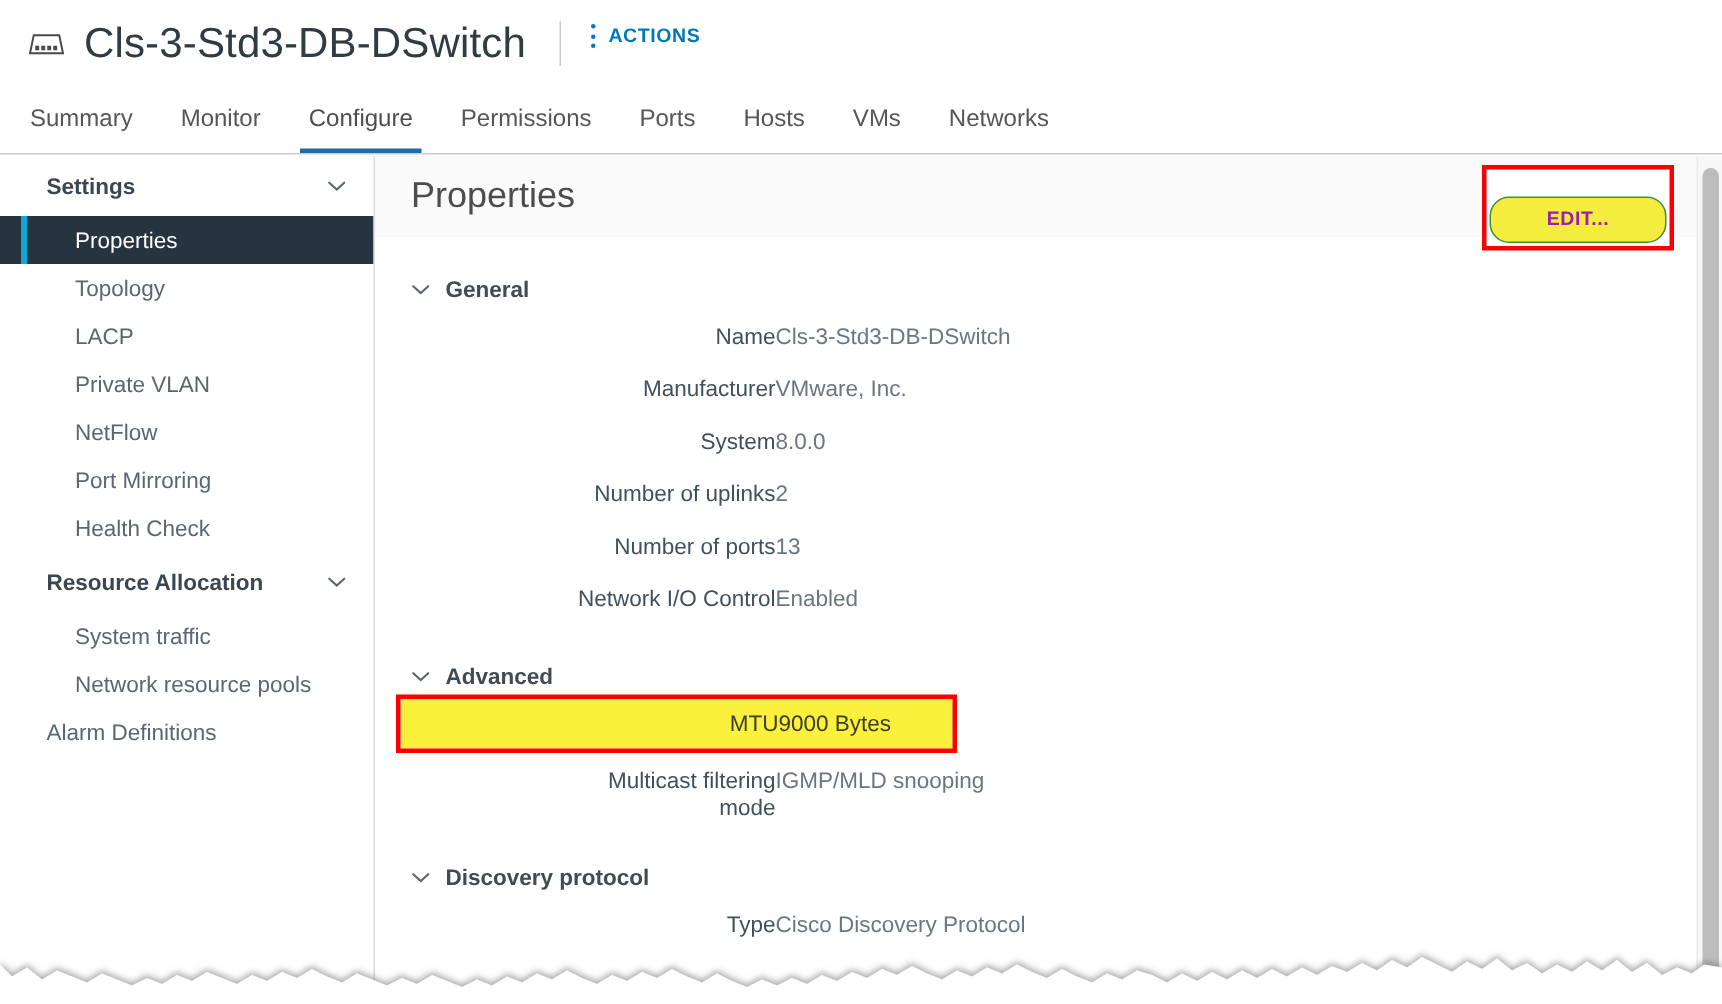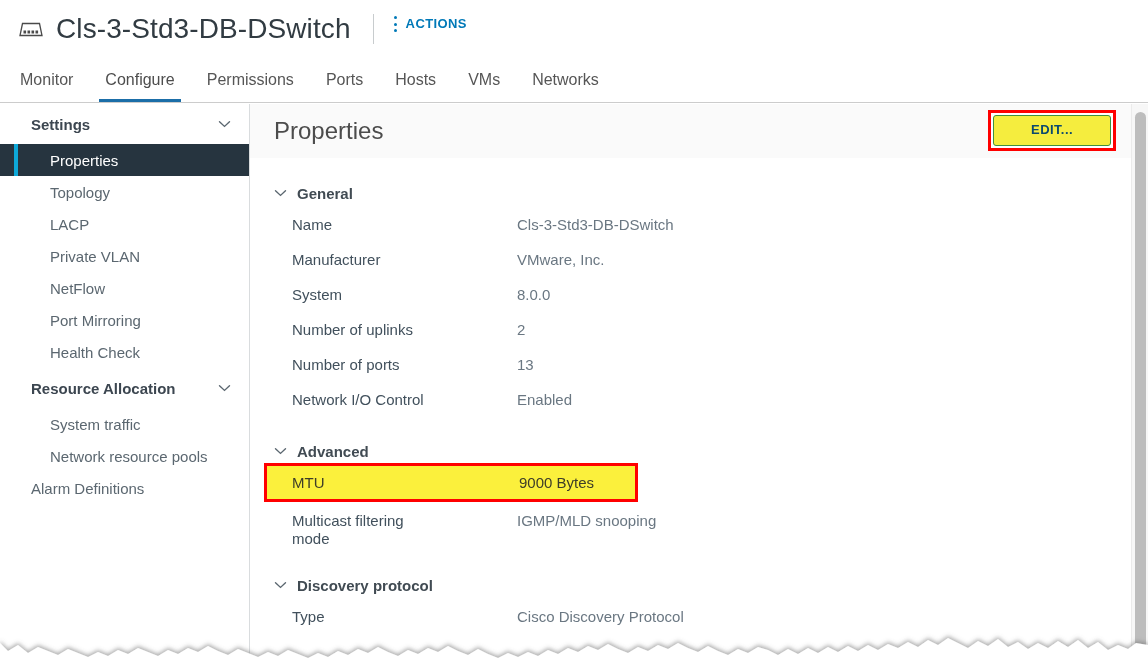--- a/index.html
+++ b/index.html
@@ -190,33 +190,35 @@
     padding: 2px;
     background: #ffffff;
     line-height: 0;
   }
   .edit-btn {
     display: block;
     min-width: 88px;
     padding: 6px 14px;
     background: #f5ed3e;
     border: 1px solid #3f8f3f;
-    border-radius: 3px;
-    color: #0c4a6e;
+    border-radius: 13px;
+    color: #a21caf;
     font-size: 13px;
     font-weight: 600;
     letter-spacing: 0.4px;
     text-align: center;
     cursor: pointer;
     font-family: "Liberation Sans", sans-serif;
     line-height: 1.3;
+    margin-top: 16px;
   }
 
   .props {
     padding: 20px 0 0 0;
+    text-align: right;
   }
   .section-head {
     display: flex;
     align-items: center;
     height: 30px;
     padding-left: 24px;
     font-size: 15px;
     font-weight: 700;
     color: #414b53;
     cursor: pointer;
@@ -313,20 +315,21 @@
       <span class="kebab">
           <i></i>
           <i></i>
           <i></i>
         </span>
       <span class="actions-label">ACTIONS</span>
     </div>
   </div>
 
   <div class="tabs">
+    <div class="tab">Summary</div>
     <div class="tab">Monitor</div>
     <div class="tab active">Configure</div>
     <div class="tab">Permissions</div>
     <div class="tab">Ports</div>
     <div class="tab">Hosts</div>
     <div class="tab">VMs</div>
     <div class="tab">Networks</div>
   </div>
 
   <div class="sidebar">

